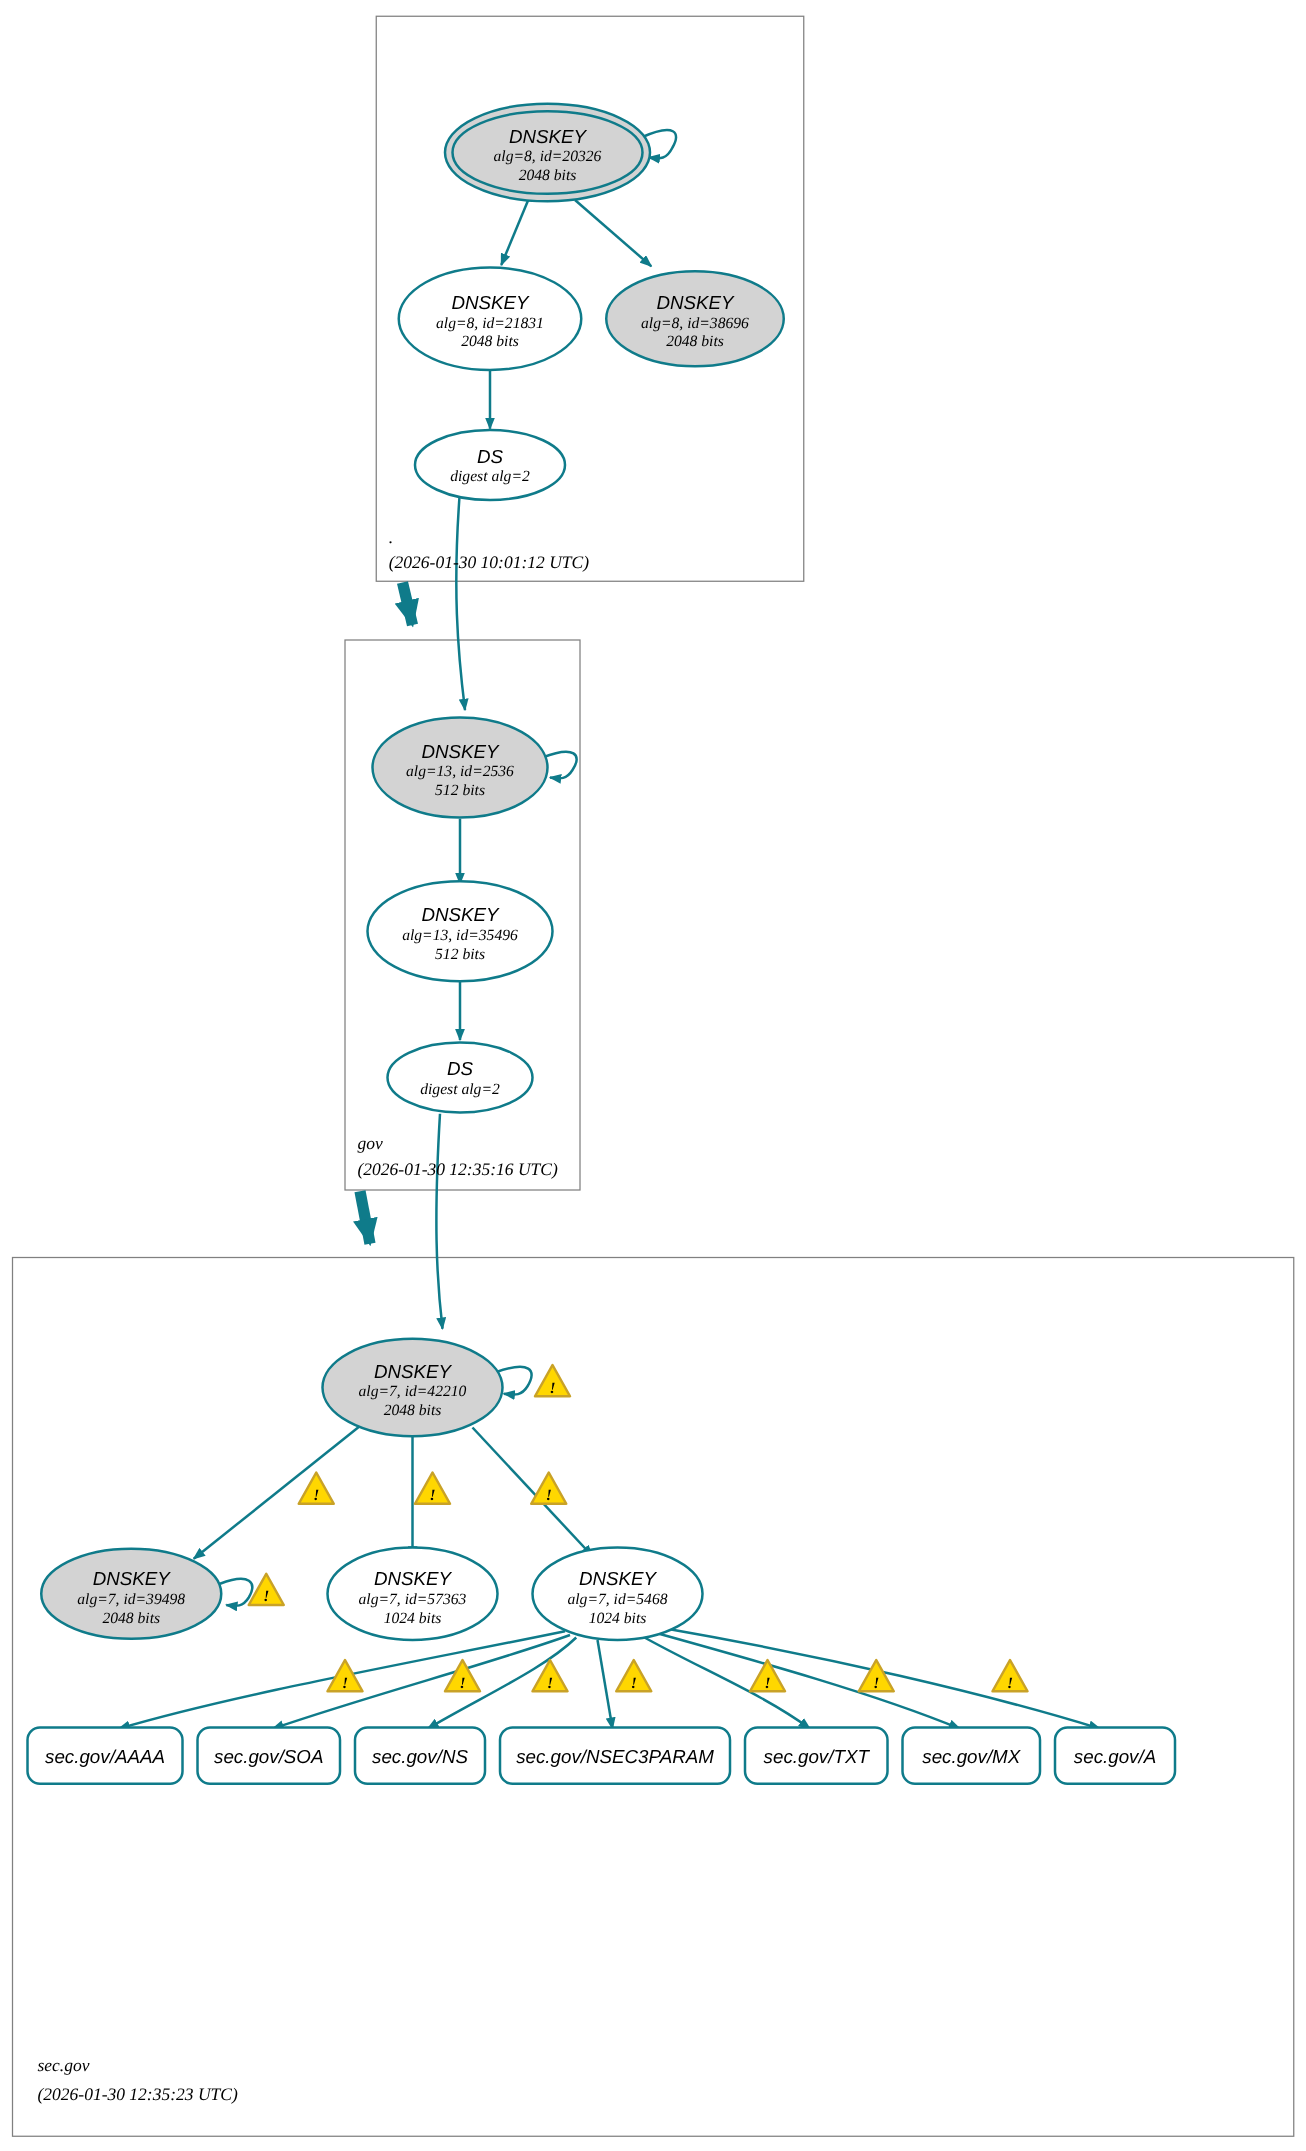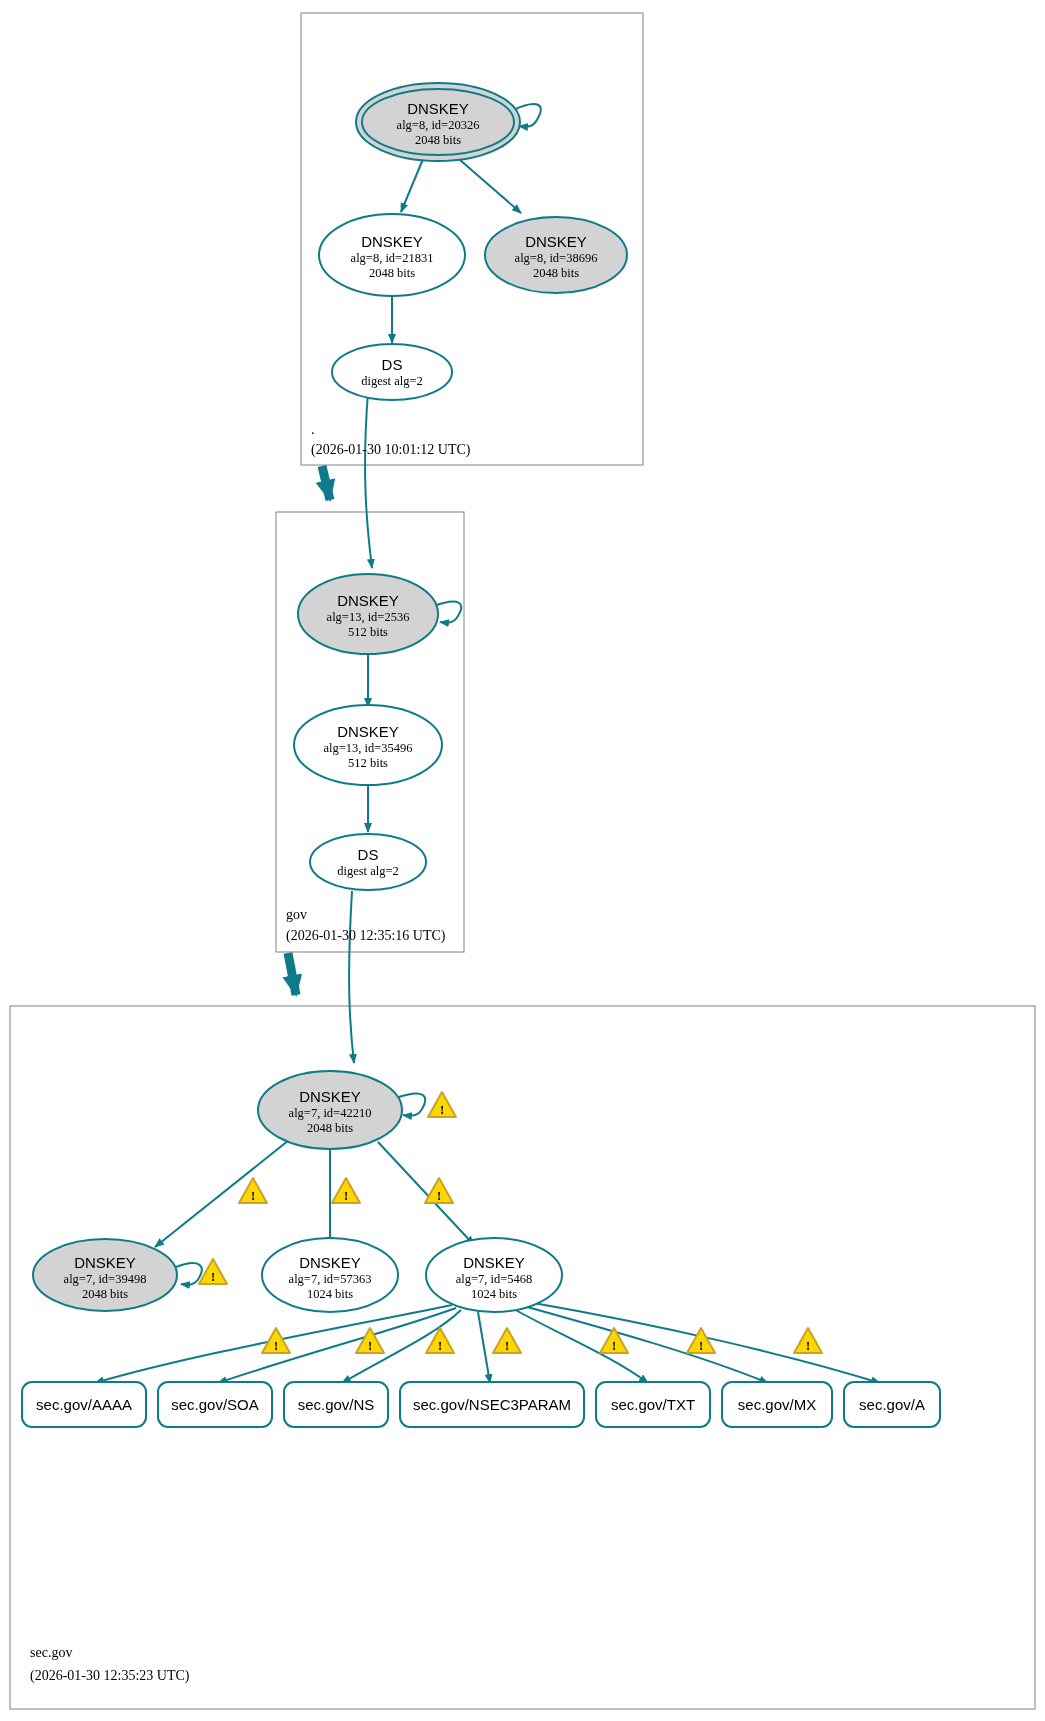--- a/index.html
+++ b/index.html
@@ -1,18 +1,18 @@
 <!DOCTYPE html>
 <html><head>
 <meta charset="utf-8">
 <style>
   html,body{margin:0;padding:0;background:#ffffff;}
   body{width:1045px;height:1721px;position:relative;overflow:hidden;
        font-family:"Liberation Sans",sans-serif;color:#000;}
-  #stage{position:absolute;left:0;top:0;width:1045px;height:1721px;}
+  #stage{position:absolute;left:0;top:0;width:1045px;height:1721px;font-style:italic;}
   svg#graph{position:absolute;left:0;top:0;width:1045px;height:1721px;display:block;}
   text{font-family:"Liberation Sans",sans-serif;}
   .ttl{font-family:"Liberation Sans",sans-serif;font-size:15px;}
   .sub{font-family:"Liberation Serif",serif;font-size:12.5px;}
   .zlabel{font-family:"Liberation Serif",serif;font-size:14px;}
 </style>
 </head>
 <body>
 
 <div id="stage">

